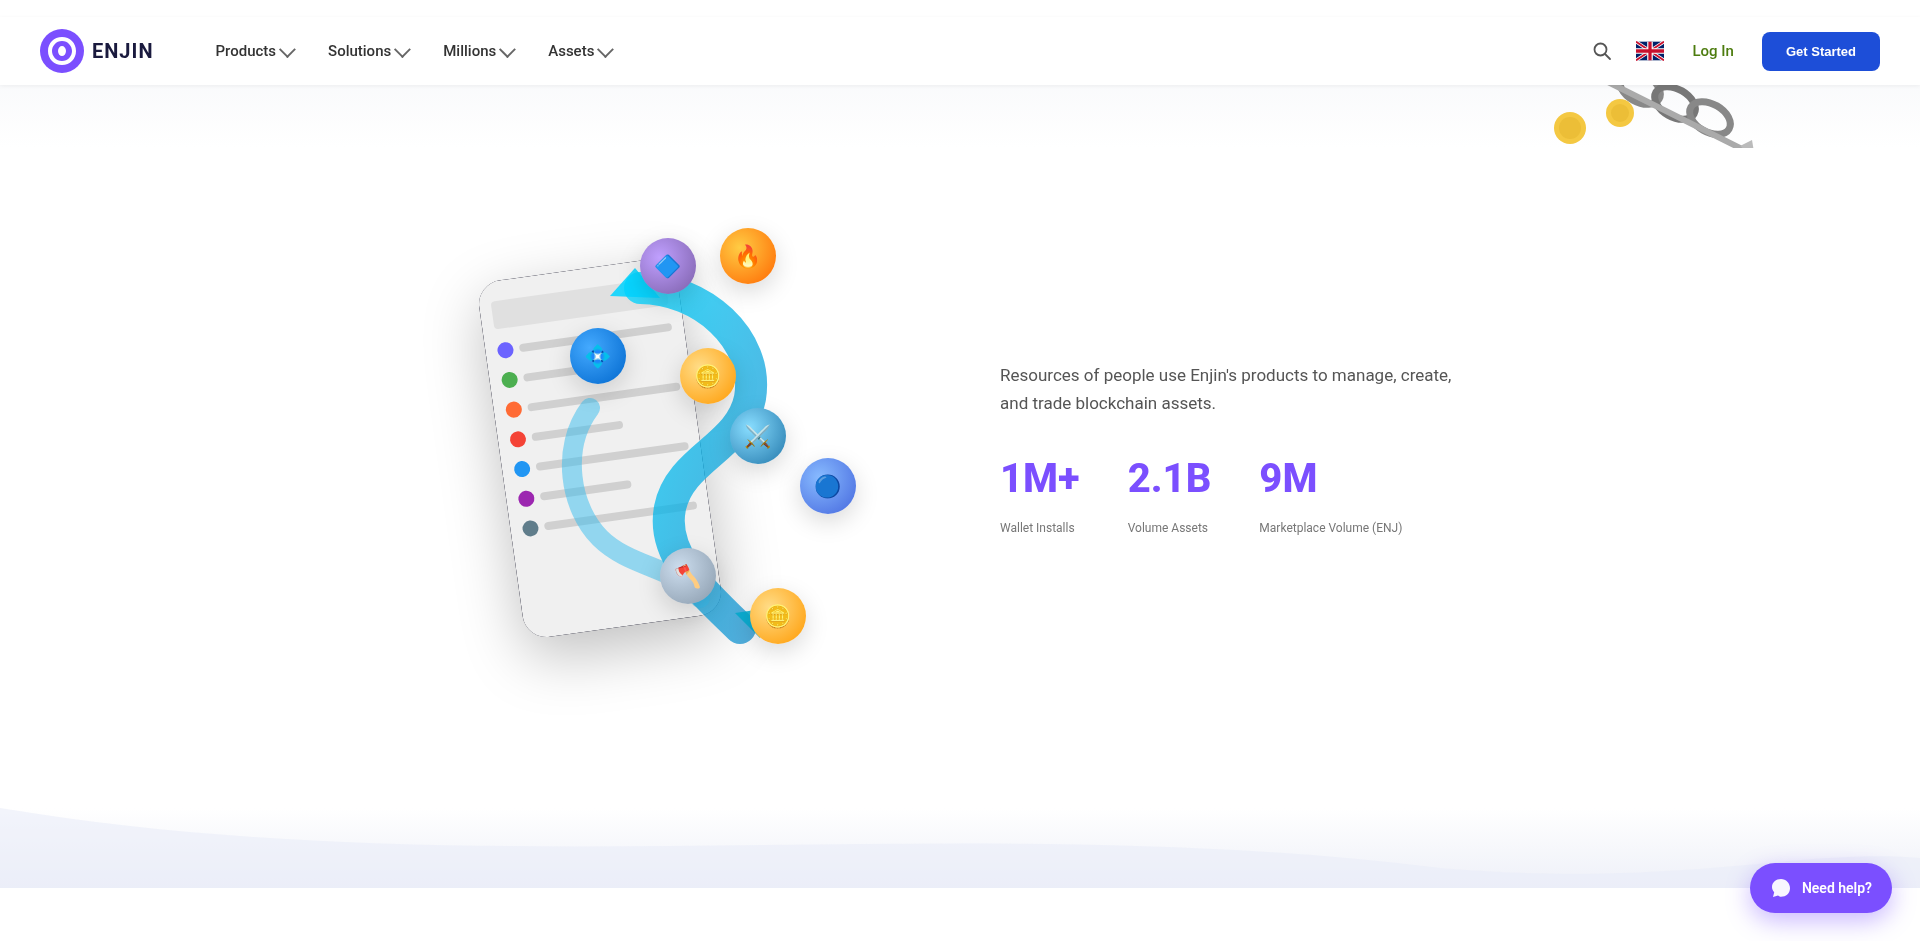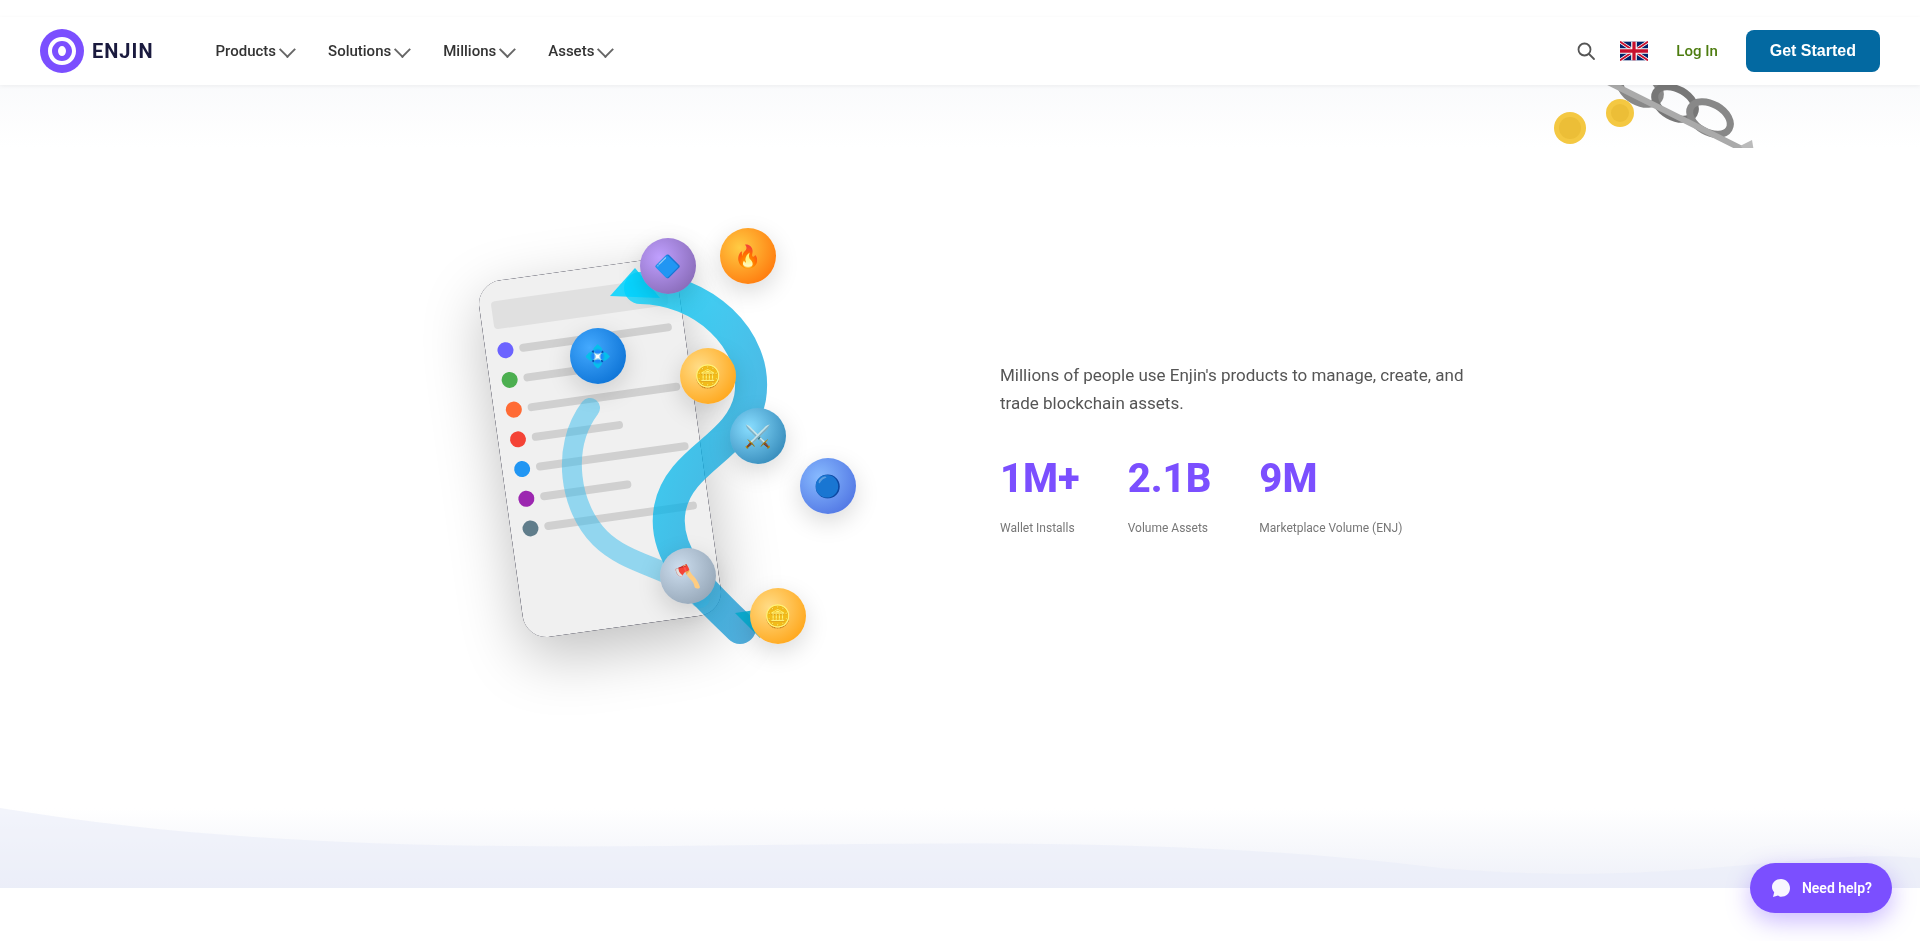--- a/index.html
+++ b/index.html
@@ -69,26 +69,26 @@
     }
     .login-btn {
       font-size: 15px;
       color: #4d7c0f;
       cursor: pointer;
       font-weight: 500;
       padding: 8px 12px;
       border-radius: 6px;
     }
     .get-started-btn {
-      background: #0369a1;
+      background: #1d4ed8;
       color: #fff;
       border: none;
       padding: 12px 24px;
       border-radius: 8px;
-      font-size: 16px;
+      font-size: 13px;
       font-weight: 600;
       cursor: pointer;
     }
 
     
     .page-wrapper {
       padding-top: 68px;
       background: #fff;
       min-height: 941px;
     }
@@ -405,21 +405,21 @@
       <div class="crypto-icon coin-fire" style="top:20px; left:280px;">🔥</div>
       <div class="crypto-icon coin-blue" style="top:120px; left:130px;">💠</div>
       <div class="crypto-icon coin-sword" style="top:200px; left:290px;">⚔️</div>
       <div class="crypto-icon coin-enjin" style="top:250px; left:360px;">🔵</div>
       <div class="crypto-icon coin-btc" style="top:140px; left:240px;">🪙</div>
       <div class="crypto-icon coin-axe" style="top:340px; left:220px;">🪓</div>
       <div class="crypto-icon coin-btc" style="top:380px; left:310px;">🪙</div>
     </div>
 
     <div class="trusted-content">
-      <p class="trusted-desc">Millions of people use Enjin's products to manage, create, and trade blockchain assets.</p>
+      <p class="trusted-desc">Resources of people use Enjin's products to manage, create, and trade blockchain assets.</p>
 
       <div class="stats-row">
         <div class="stat-item">
           <div class="stat-value">1M+</div>
           <div class="stat-label">Wallet Installs</div>
         </div>
         <div class="stat-item">
           <div class="stat-value">2.1B</div>
           <div class="stat-label">Volume Assets</div>
         </div>

